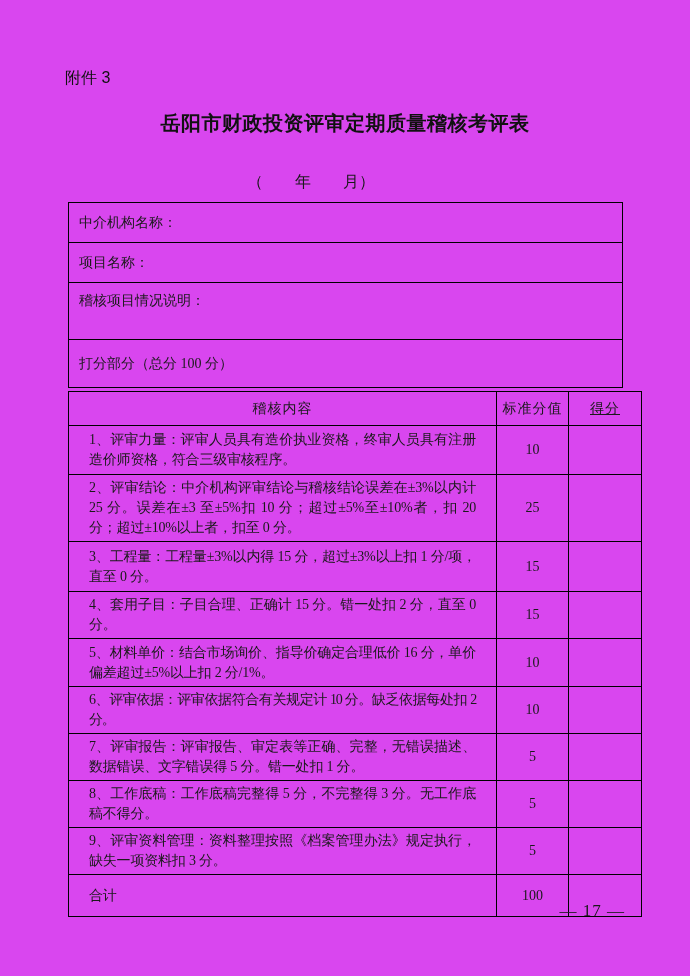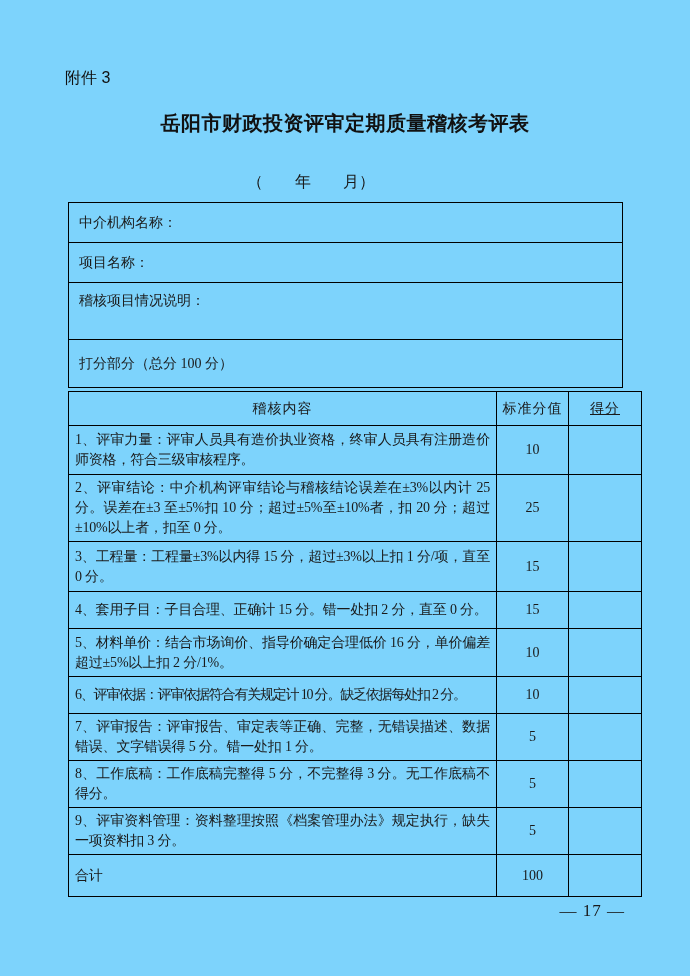--- a/index.html
+++ b/index.html
@@ -1,17 +1,17 @@
 <!DOCTYPE html>
 <html><head>
 <meta charset="utf-8">
 <style>
   html,body{margin:0;padding:0;background:#e8e8e8;}
   .page{
-    position:relative;width:690px;height:976px;background:#7dd3fc;
+    position:relative;width:690px;height:976px;background:#d946ef;
     margin:0 auto;overflow:hidden;color:#1a1a1a;
     font-family:"Liberation Serif","DejaVu Serif",serif;
   }
   .attachment{
     position:absolute;left:65px;top:68px;font-size:16px;
     font-family:"Liberation Sans","DejaVu Sans",sans-serif;color:#111;
   }
   .doc-title{
     position:absolute;top:110px;left:0;width:690px;text-align:center;
     font-size:20px;font-weight:bold;letter-spacing:0.5px;color:#111;
@@ -23,21 +23,21 @@
   .date-line span{position:relative;left:-34px;white-space:pre;}
   table{border-collapse:collapse;table-layout:fixed;}
   td,th{border:1px solid #000;font-size:14px;font-weight:normal;
         color:#1a1a1a;box-sizing:border-box;}
   .info-table{position:absolute;left:68px;top:202px;width:555px;}
   .info-table td{padding:4px 10px;vertical-align:middle;text-align:left;line-height:20px;}
   .ir1{height:40px}.ir2{height:40px}.ir3{height:57px;vertical-align:top !important;padding-top:8px !important;}
   .ir4{height:48px}
   .score-table{position:absolute;left:68px;top:391px;width:555px;}
   .score-table td{line-height:20px;vertical-align:middle;}
-  .c-content{width:428px;padding:3px 6px;text-align:justify;letter-spacing:-0.2px;margin-left:28px;}
+  .c-content{width:428px;padding:3px 20px;text-align:justify;letter-spacing:-0.2px;margin-left:28px;}
   .c-standard{width:72px;text-align:center;padding:2px;}
   .c-score{width:73px;text-align:center;padding:2px;text-decoration:underline;}
   .score-table .hdr td{text-align:center;height:34px;letter-spacing:1px;}
   .sr1 td{height:49px}.sr2 td{height:61px}.sr3 td{height:50px}.sr4 td{height:37px}
   .sr5 td{height:48px}.sr6 td{height:37px}.sr7 td{height:47px}.sr8 td{height:40px}
   .sr9 td{height:45px}.srT td{height:42px}
   .sr6 .c-content{letter-spacing:-1.2px;}
   .page-number{
     position:absolute;top:901px;right:65px;font-size:17px;letter-spacing:1px;
   }

